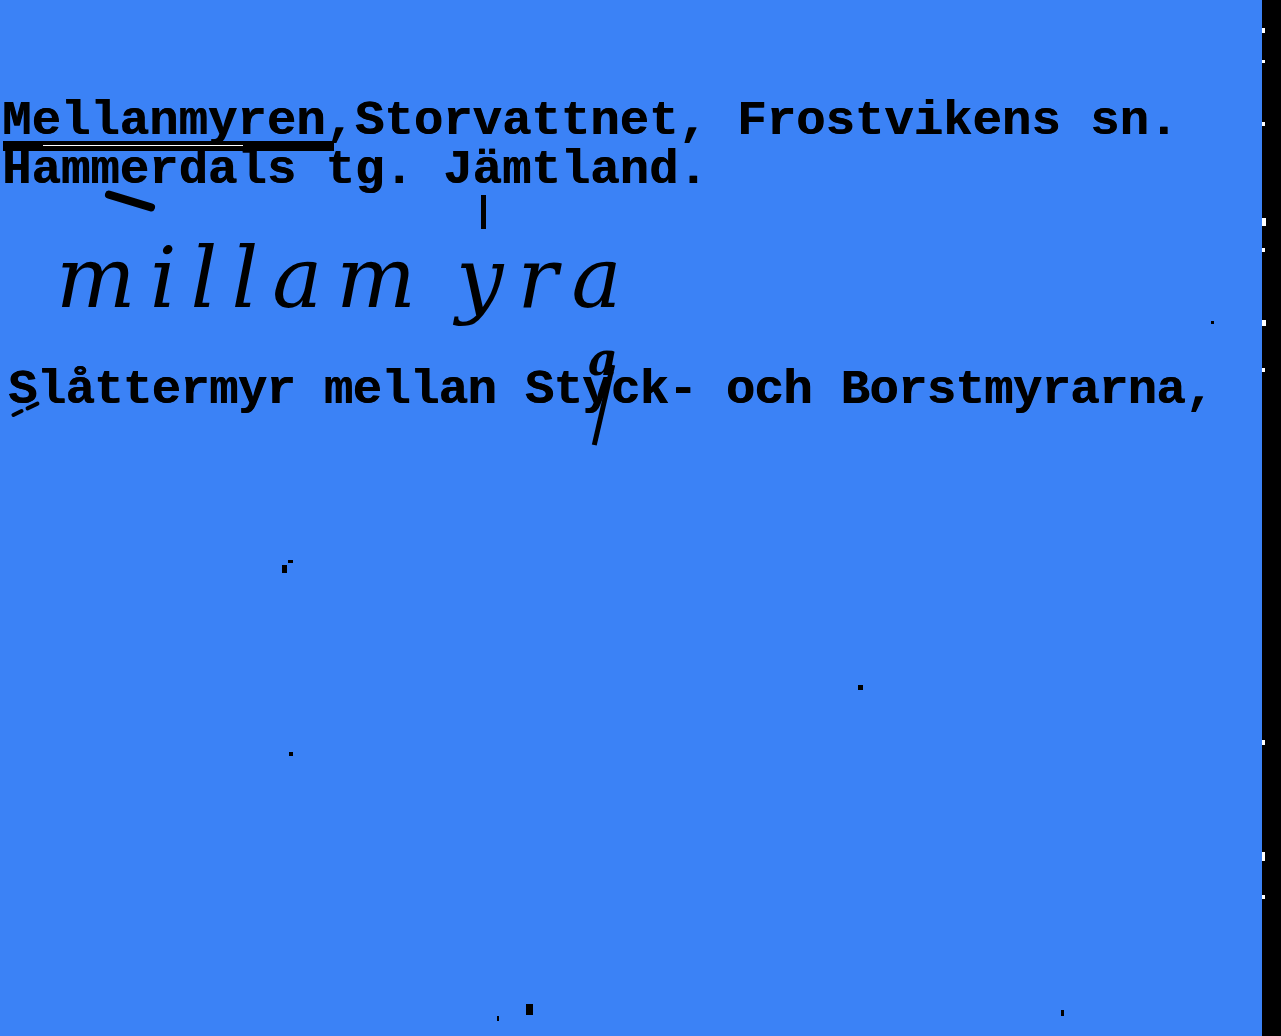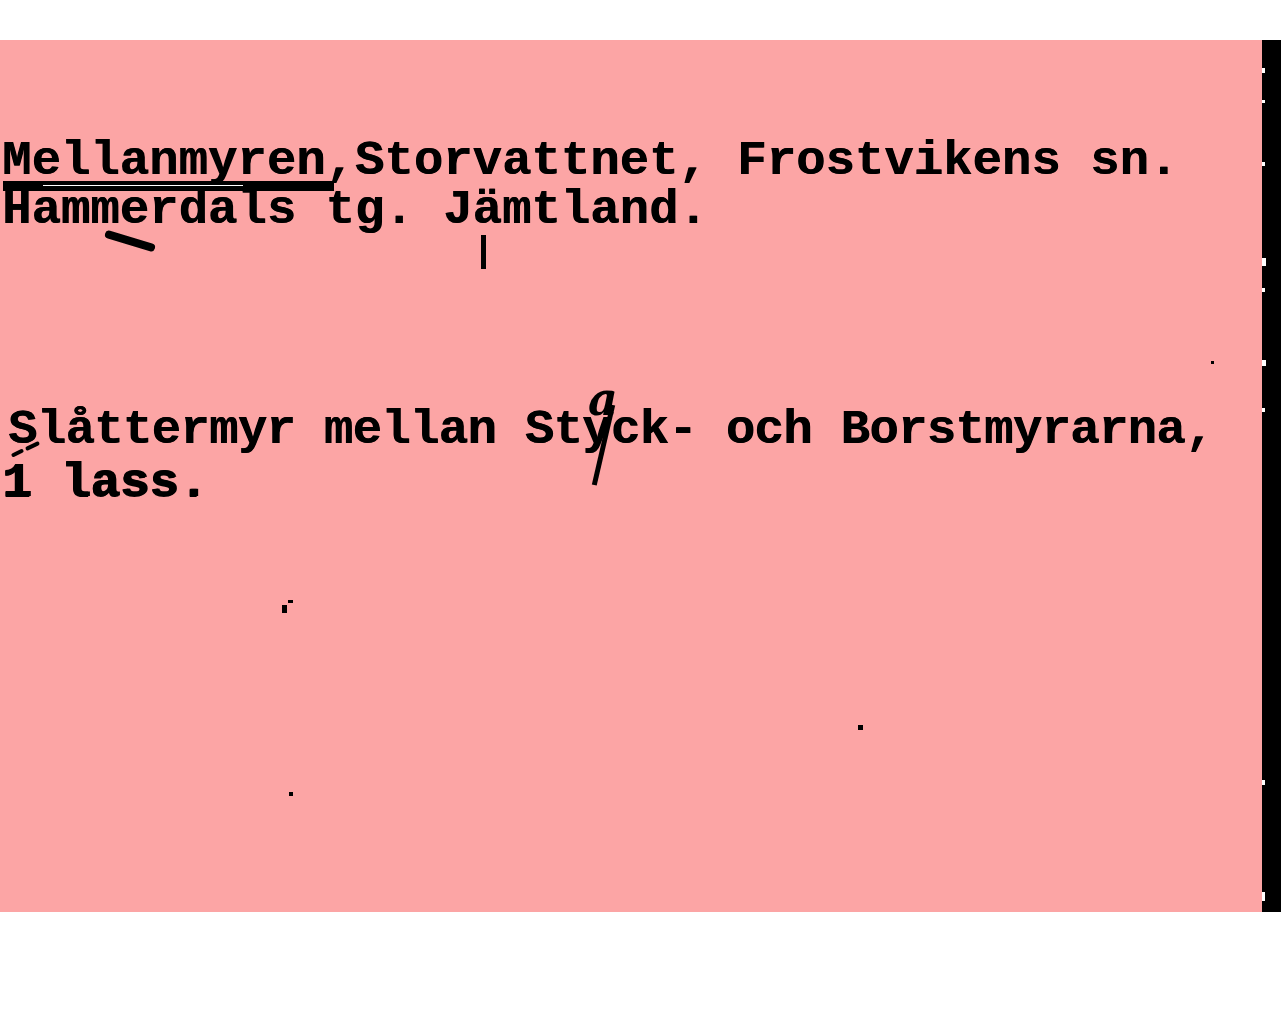--- a/index.html
+++ b/index.html
@@ -1,22 +1,21 @@
 <!DOCTYPE html>
 <html><head>
 <meta charset="utf-8">
 <style>
   html, body { margin: 0; padding: 0; background: #ffffff; }
   .scan {
     position: relative;
     width: 1281px;
-    height: 872px;
-    background: #fca5a5;
+    height: 1036px;
+    background: #3b82f6;
     overflow: hidden;
-    margin-top: 40px;
   }
   .tw {
     position: absolute;
     font-family: "Liberation Mono", monospace;
     font-weight: bold;
     color: #000;
     white-space: pre;
     font-size: 49px;
     line-height: 49px;
     text-shadow: 0.6px 0 0 #000;
@@ -129,28 +128,28 @@
 
 <div class="scan">
 
   <div class="tw title-line"><span>Mellanmyren,</span><span>Storvattnet, Frostvikens sn.</span></div>
   <div class="headword-underline"></div>
 
   <div class="tw district-line">Hammerdals tg. Jämtland.</div>
 
   <div class="grave-accent"></div>
   <div class="stress-mark"></div>
+  <div class="phonetic"><span>millam</span><span class="gap">yra</span></div>
 
   <div class="tw desc-line1"><span>Slåttermyr mellan St</span><span>y</span><span>ck- och Borstmyrarna,</span></div>
   <div class="correction-letter">a</div>
   <div class="strike-mark"></div>
 
   <div class="overstrike-accent oa1"></div>
   <div class="overstrike-accent oa2"></div>
-  <div class="tw desc-line2">1 lass.</div>
 
 
   <div class="edge-strip">
     <div class="edge-notch n1"></div>
     <div class="edge-notch n2"></div>
     <div class="edge-notch n3"></div>
     <div class="edge-notch n4"></div>
     <div class="edge-notch n5"></div>
     <div class="edge-notch n6"></div>
     <div class="edge-notch n7"></div>

